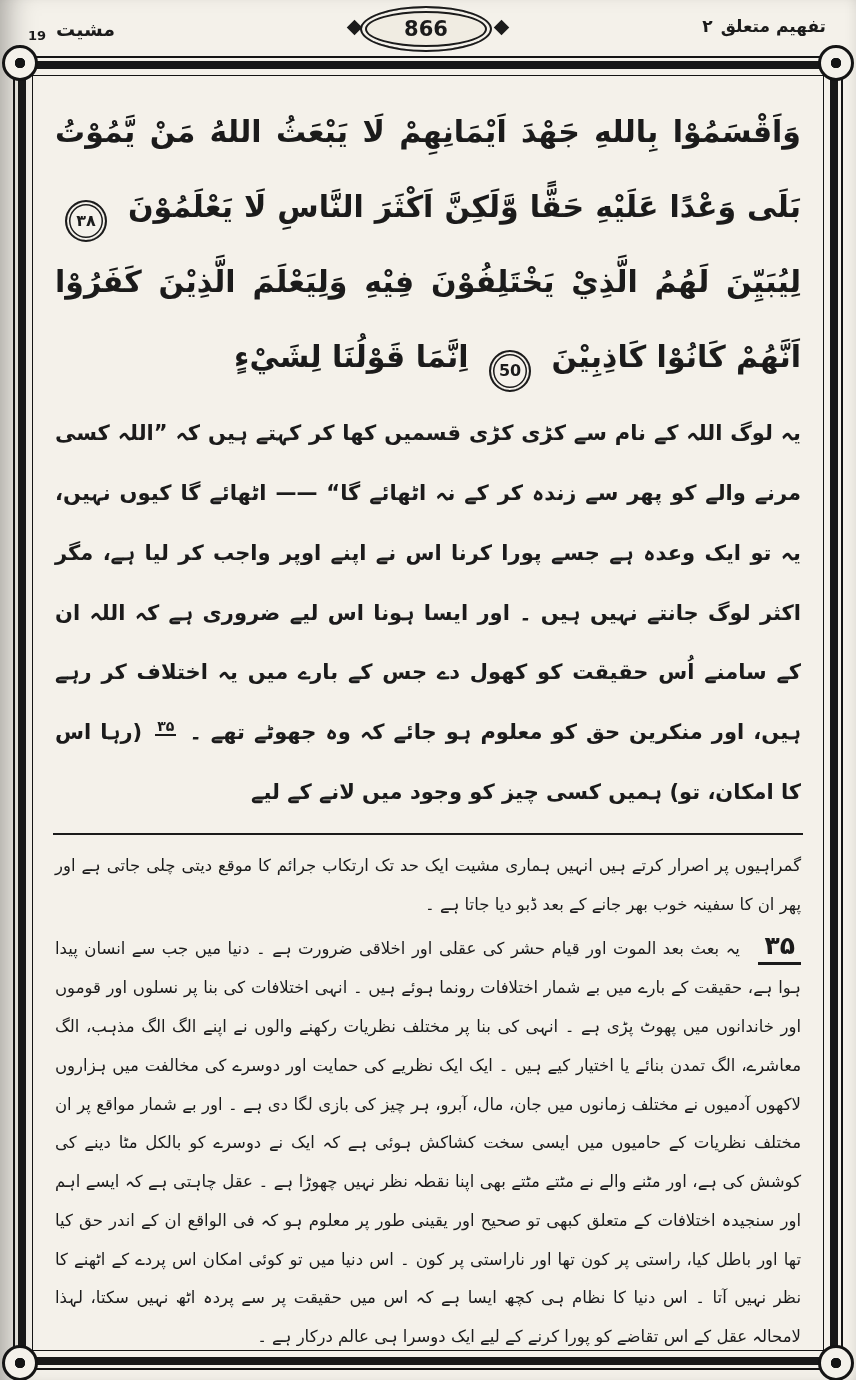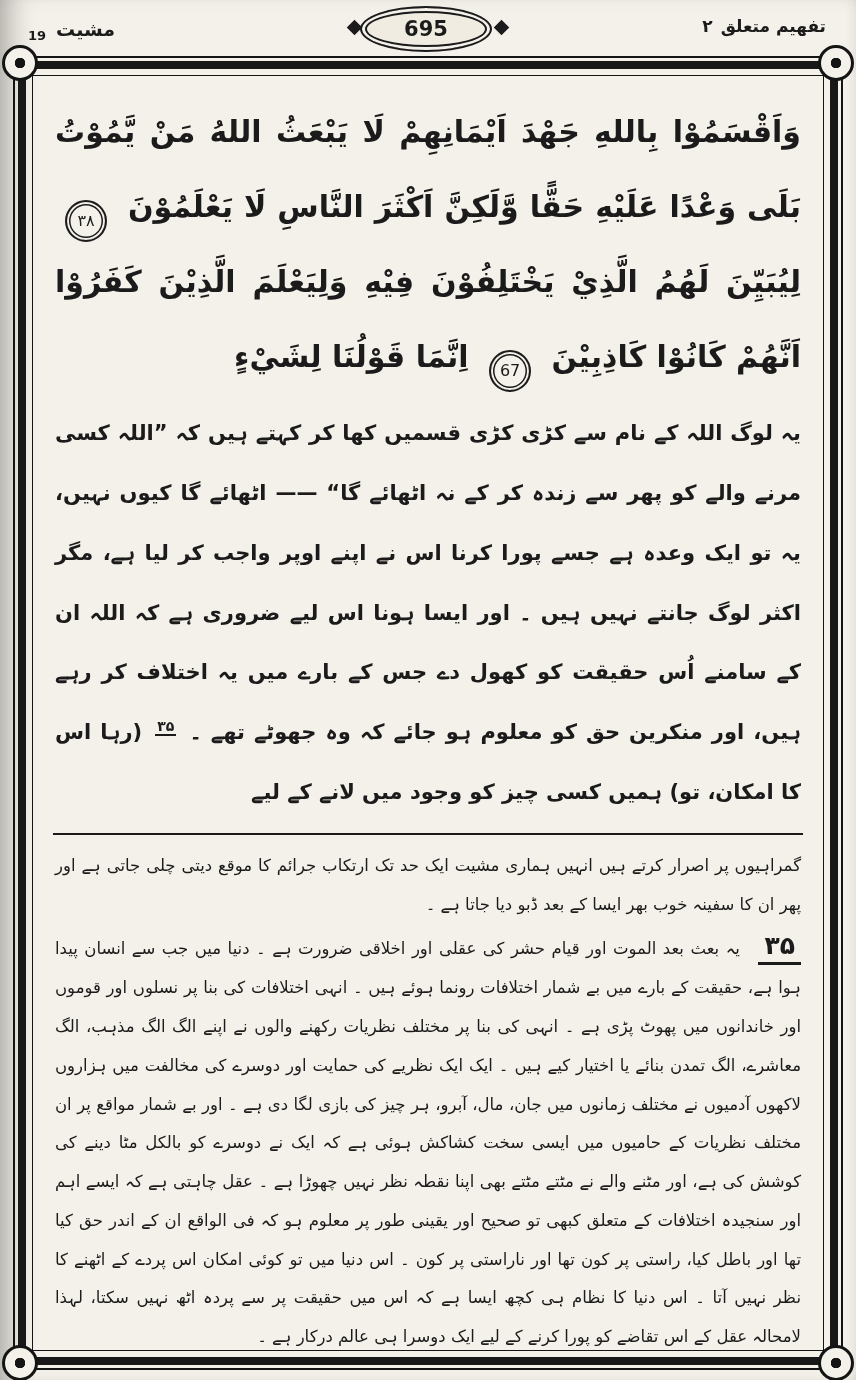--- a/index.html
+++ b/index.html
@@ -81,21 +81,21 @@
     font-size:30px;font-weight:bold;
     line-height:2.5;
     text-align:justify;
     margin:2px 2px 10px;
   }
   .ayah-circle{
     display:inline-flex;align-items:center;justify-content:center;
     width:38px;height:38px;min-width:38px;
     border:2.5px solid #1b1b1b;border-radius:50%;
     box-shadow: inset 0 0 0 2px #f4f1ea, inset 0 0 0 3.5px #1b1b1b;
-    font-size:16px;font-weight:normal;
+    font-size:16px;font-weight:bold;
     margin:0 10px;vertical-align:-9px;line-height:1;
   }
 
   
   .translation{
     font-size:21px;font-weight:bold;
     line-height:2.85;
     text-align:justify;
     margin:4px 2px 2px;
   }
@@ -133,54 +133,54 @@
 
 <div class="page">
 
   <div class="header">
     <div class="h-right">
       <span>تفهيم متعلق</span>
       <span>۲</span>
     </div>
     <div class="medallion">
       <span class="fin left"></span>
-      <span class="med-core">695</span>
+      <span class="med-core">866</span>
       <span class="fin right"></span>
     </div>
     <div class="h-left">
       <span>مشیت</span>
       <span class="surah-num">19</span>
     </div>
   </div>
 
   <div class="frame">
     <span class="corner c-tl"></span>
     <span class="corner c-tr"></span>
     <span class="corner c-bl"></span>
     <span class="corner c-br"></span>
 
     <div class="content">
 
       <p class="quran">
         <span>وَاَقْسَمُوْا بِاللهِ جَهْدَ اَيْمَانِهِمْ لَا يَبْعَثُ اللهُ مَنْ يَّمُوْتُ بَلَى وَعْدًا عَلَيْهِ حَقًّا وَّلَكِنَّ اَكْثَرَ النَّاسِ لَا يَعْلَمُوْنَ</span>
         <span class="ayah-circle">۳۸</span>
         <span>لِيُبَيِّنَ لَهُمُ الَّذِيْ يَخْتَلِفُوْنَ فِيْهِ وَلِيَعْلَمَ الَّذِيْنَ كَفَرُوْا اَنَّهُمْ كَانُوْا كَاذِبِيْنَ</span>
-        <span class="ayah-circle">67</span>
+        <span class="ayah-circle">50</span>
         <span>اِنَّمَا قَوْلُنَا لِشَيْءٍ</span>
       </p>
 
       <p class="translation">
         <span>یہ لوگ اللہ کے نام سے کڑی کڑی قسمیں کھا کر کہتے ہیں کہ ”اللہ کسی مرنے والے کو پھر سے زندہ کر کے نہ اٹھائے گا“ —— اٹھائے گا کیوں نہیں، یہ تو ایک وعدہ ہے جسے پورا کرنا اس نے اپنے اوپر واجب کر لیا ہے، مگر اکثر لوگ جانتے نہیں ہیں ۔ اور ایسا ہونا اس لیے ضروری ہے کہ اللہ ان کے سامنے اُس حقیقت کو کھول دے جس کے بارے میں یہ اختلاف کر رہے ہیں، اور منکرین حق کو معلوم ہو جائے کہ وہ جھوٹے تھے ۔</span>
         <span class="fn-ref">۳۵</span>
         <span>(رہا اس کا امکان، تو) ہمیں کسی چیز کو وجود میں لانے کے لیے</span>
       </p>
 
       <hr class="sep">
 
-      <p class="fn-cont">گمراہیوں پر اصرار کرتے ہیں انہیں ہماری مشیت ایک حد تک ارتکاب جرائم کا موقع دیتی چلی جاتی ہے اور پھر ان کا سفینہ خوب بھر ایسا کے بعد ڈبو دیا جاتا ہے ۔</p>
+      <p class="fn-cont">گمراہیوں پر اصرار کرتے ہیں انہیں ہماری مشیت ایک حد تک ارتکاب جرائم کا موقع دیتی چلی جاتی ہے اور پھر ان کا سفینہ خوب بھر جانے کے بعد ڈبو دیا جاتا ہے ۔</p>
 
       <p class="fn-para">
         <span class="fn-marker">۳۵</span>
         <span>یہ بعث بعد الموت اور قیام حشر کی عقلی اور اخلاقی ضرورت ہے ۔ دنیا میں جب سے انسان پیدا ہوا ہے، حقیقت کے بارے میں بے شمار اختلافات رونما ہوئے ہیں ۔ انہی اختلافات کی بنا پر نسلوں اور قوموں اور خاندانوں میں پھوٹ پڑی ہے ۔ انہی کی بنا پر مختلف نظریات رکھنے والوں نے اپنے الگ الگ مذہب، الگ معاشرے، الگ تمدن بنائے یا اختیار کیے ہیں ۔ ایک ایک نظریے کی حمایت اور دوسرے کی مخالفت میں ہزاروں لاکھوں آدمیوں نے مختلف زمانوں میں جان، مال، آبرو، ہر چیز کی بازی لگا دی ہے ۔ اور بے شمار مواقع پر ان مختلف نظریات کے حامیوں میں ایسی سخت کشاکش ہوئی ہے کہ ایک نے دوسرے کو بالکل مٹا دینے کی کوشش کی ہے، اور مٹنے والے نے مٹتے مٹتے بھی اپنا نقطہ نظر نہیں چھوڑا ہے ۔ عقل چاہتی ہے کہ ایسے اہم اور سنجیدہ اختلافات کے متعلق کبھی تو صحیح اور یقینی طور پر معلوم ہو کہ فی الواقع ان کے اندر حق کیا تھا اور باطل کیا، راستی پر کون تھا اور ناراستی پر کون ۔ اس دنیا میں تو کوئی امکان اس پردے کے اٹھنے کا نظر نہیں آتا ۔ اس دنیا کا نظام ہی کچھ ایسا ہے کہ اس میں حقیقت پر سے پردہ اٹھ نہیں سکتا، لہذا لامحالہ عقل کے اس تقاضے کو پورا کرنے کے لیے ایک دوسرا ہی عالم درکار ہے ۔</span>
       </p>
 
     </div>
   </div>
 
 </div>

